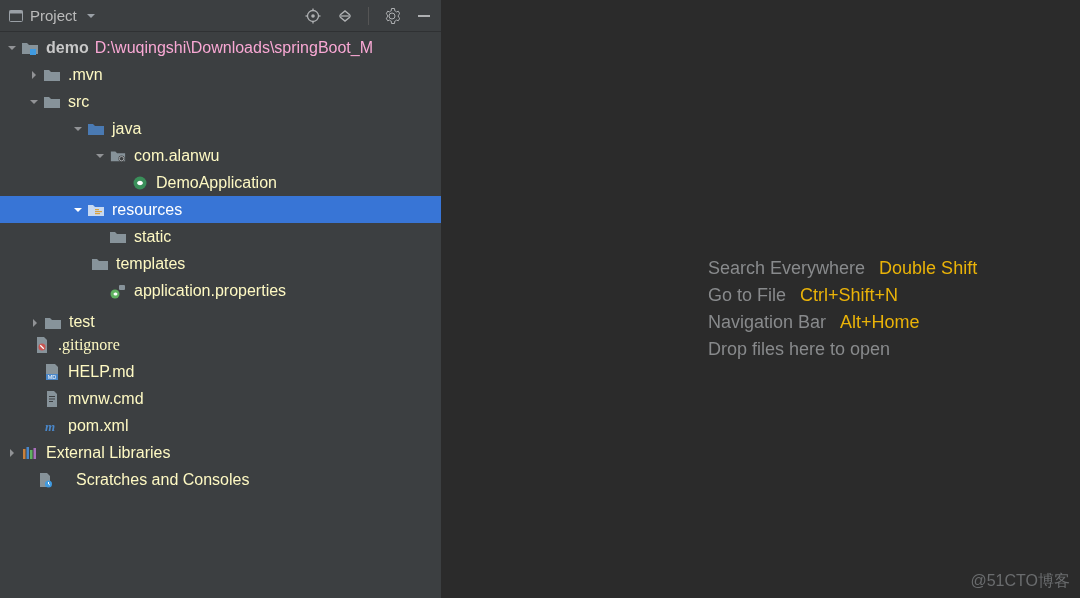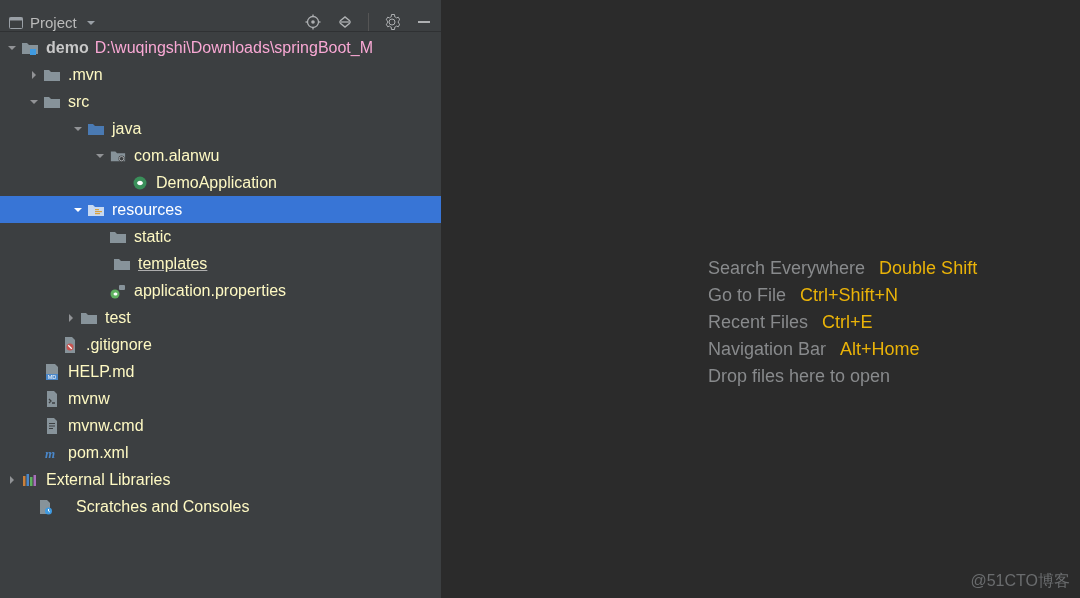--- a/index.html
+++ b/index.html
@@ -1,20 +1,20 @@
 <!DOCTYPE html>
 <html><head>
 <meta charset="utf-8">
 <style>
   * { box-sizing: border-box; margin: 0; padding: 0; }
   html, body { width: 1080px; height: 598px; overflow: hidden; font-family: "Segoe UI", Arial, sans-serif; }
   body { background: #2b2b2b; color: #adadad; display: flex; }
 
   .sidebar { width: 442px; height: 598px; background: #3c3f41; display: flex; flex-direction: column; border-right: 1px solid #2b2b2b; }
-  .toolbar { height: 32px; display: flex; align-items: flex-end; padding: 0 8px; border-bottom: 1px solid #2f3133; }
+  .toolbar { height: 32px; display: flex; align-items: center; padding: 0 8px; border-bottom: 1px solid #2f3133; }
   .toolbar-left { display: flex; align-items: center; gap: 6px; }
   .tool-icon { width: 16px; height: 16px; display: inline-flex; align-items: center; justify-content: center; }
   .toolbar-title { color: #bbb; font-size: 15px; }
   .toolbar-right { margin-left: auto; display: flex; align-items: center; gap: 14px; }
   .tool-btn { width: 18px; height: 18px; display: inline-flex; align-items: center; justify-content: center; cursor: pointer; color: #aeb0b2; }
 
   .tree { flex: 1; font-size: 16px; padding-top: 2px; overflow: hidden; }
   .tree-row { display: flex; align-items: center; height: 27px; padding-left: 4px; white-space: nowrap; cursor: pointer; }
   .tree-row.selected { background: #3875d6; color: #fff; }
   .tree-row .caret { width: 16px; height: 16px; display: inline-flex; align-items: center; justify-content: center; color: #919396; flex-shrink:0; }
@@ -183,84 +183,74 @@
       </div>
       <div class="tree-row" style="padding-left: 92px;">
         <span class="caret"></span>
         <span class="icon">
           <svg width="18" height="14" viewBox="0 0 18 14">
             <path d="M1 2h5l2 2h9v9H1z" fill="#87939a"></path>
           </svg>
         </span>
         <span class="label">static</span>
       </div>
-      <div class="tree-row" style="padding-left: 96px; text-decoration: underline;">
+      <div class="tree-row" style="padding-left: 74px;">
         <span class="caret"></span>
         <span class="icon">
           <svg width="18" height="14" viewBox="0 0 18 14">
             <path d="M1 2h5l2 2h9v9H1z" fill="#87939a"></path>
           </svg>
         </span>
         <span class="label">templates</span>
       </div>
       <div class="tree-row" style="padding-left: 92px;">
         <span class="caret"></span>
         <span class="icon">
           <svg width="16" height="16" viewBox="0 0 16 16">
             <circle cx="5" cy="11" r="4.5" fill="#5fb160"></circle>
             <path d="M3.5 11c.7-2 3.3-2 4 0-.7 2-3.3 2-4 0z" fill="#fff"></path>
             <rect x="9" y="2" width="6" height="5" rx="1" fill="#87939a"></rect>
           </svg>
         </span>
         <span class="label">application.properties</span>
       </div>
-      <div class="tree-row" style="padding-left: 63px;">
+      <div class="tree-row" style="padding-left: 27px; align-items: flex-end;">
         <span class="caret">
           <svg width="10" height="10" viewBox="0 0 10 10">
             <path d="M3 1 L7 5 L3 9 Z" fill="#919396"></path>
           </svg>
         </span>
         <span class="icon">
           <svg width="18" height="14" viewBox="0 0 18 14">
             <path d="M1 2h5l2 2h9v9H1z" fill="#87939a"></path>
           </svg>
         </span>
         <span class="label">test</span>
       </div>
-      <div class="tree-row" style="padding-left: 44px;">
+      <div class="tree-row" style="padding-left: 16px; font-family: Liberation Serif, serif;">
         <span class="caret"></span>
         <span class="icon">
           <svg width="14" height="16" viewBox="0 0 14 16">
             <path d="M2 0h7l3 3v13H2z" fill="#87939a"></path>
             <circle cx="7" cy="10" r="3.5" fill="#c75450"></circle>
             <rect x="4.5" y="9.4" width="5" height="1.2" fill="#fff" transform="rotate(45 7 10)"></rect>
           </svg>
         </span>
         <span class="label">.gitignore</span>
       </div>
       <div class="tree-row" style="padding-left: 26px;">
         <span class="caret"></span>
         <span class="icon">
           <svg width="16" height="16" viewBox="0 0 16 16">
             <path d="M2 0h9l3 3v13H2z" fill="#87939a"></path>
             <rect x="2" y="10" width="12" height="6" fill="#4a87c9"></rect>
             <text x="8" y="15" font-size="5.5" fill="#fff" text-anchor="middle" font-family="Arial">MD</text>
           </svg>
         </span>
         <span class="label">HELP.md</span>
-      </div>
-      <div class="tree-row" style="padding-left: 26px;">
-        <span class="caret"></span>
-        <span class="icon">
-          <svg width="14" height="16" viewBox="0 0 14 16">
-            <path d="M2 0h7l3 3v13H2z" fill="#87939a"></path>
-            <path d="M4 8l2 2-2 2M7 12h3" stroke="#3c3f41" stroke-width="1.3" fill="none"></path>
-          </svg>
-        </span>
-        <span class="label">mvnw</span>
       </div>
       <div class="tree-row" style="padding-left: 26px;">
         <span class="caret"></span>
         <span class="icon">
           <svg width="14" height="16" viewBox="0 0 14 16">
             <path d="M2 0h7l3 3v13H2z" fill="#87939a"></path>
             <rect x="4" y="5" width="6" height="1" fill="#3c3f41"></rect>
             <rect x="4" y="7.5" width="6" height="1" fill="#3c3f41"></rect>
             <rect x="4" y="10" width="4" height="1" fill="#3c3f41"></rect>
           </svg>
@@ -310,24 +300,20 @@
   <div class="tips" id="tips">
       <div class="tip-line">
         <span>Search Everywhere</span>
         <span class="tip-key">Double Shift</span>
       </div>
       <div class="tip-line">
         <span>Go to File</span>
         <span class="tip-key">Ctrl+Shift+N</span>
       </div>
       <div class="tip-line">
-        <span>Recent Files</span>
-        <span class="tip-key">Ctrl+E</span>
-      </div>
-      <div class="tip-line">
         <span>Navigation Bar</span>
         <span class="tip-key">Alt+Home</span>
       </div>
       <div class="tip-line">
         <span>Drop files here to open</span>
       </div>
     </div>
   <div class="watermark">@51CTO博客</div>
 </div>
 

